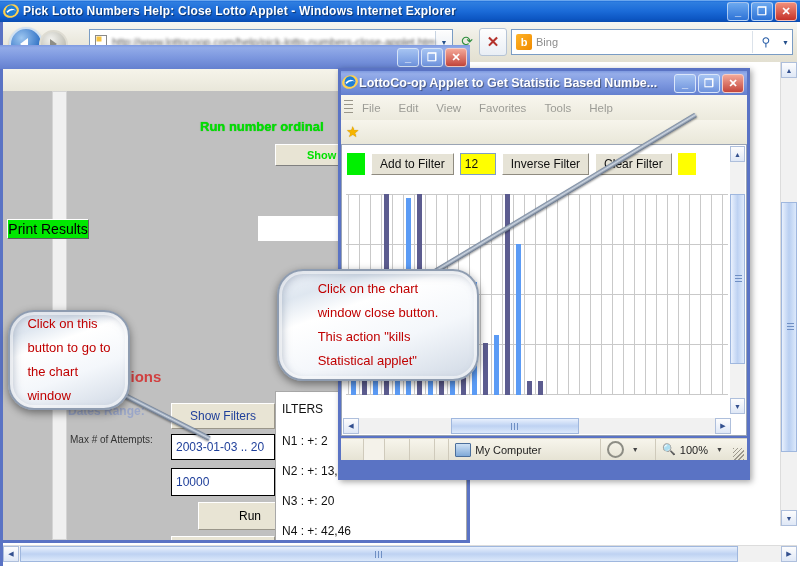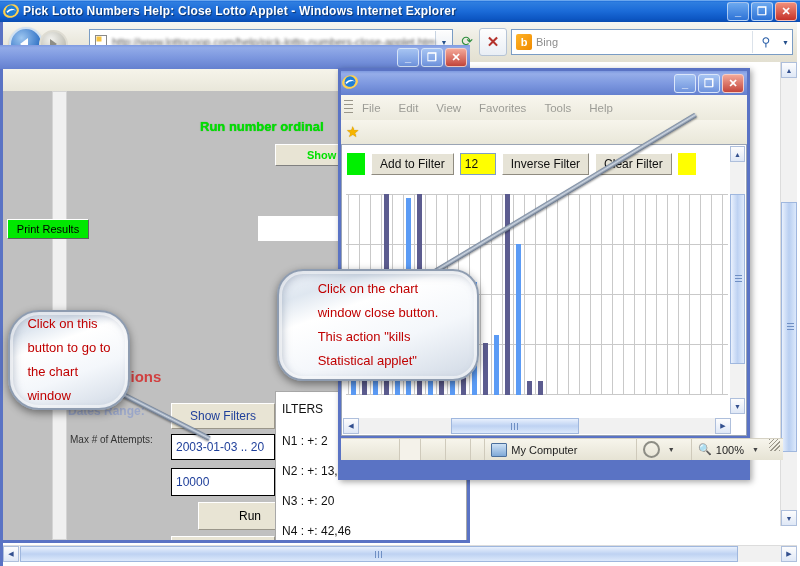--- a/index.html
+++ b/index.html
@@ -99,21 +99,21 @@
     background:linear-gradient(180deg,#f6f4ea,#e9e7da);}
   .mid-body{position:absolute;left:3px;top:46px;width:464px;height:449px;background:#c0c0c0;overflow:hidden;}
   .mid-vsb{position:absolute;left:49px;top:0;width:15px;height:449px;background:#f0f0f0;border:1px solid #d4d4d4;box-sizing:border-box;}
 
   .run-head{position:absolute;left:197px;top:28px;color:#00e000;font-weight:bold;font-size:13px;white-space:nowrap;
     text-shadow:0 0 1px #0a0;}
   .btn-win{border:1px solid;border-color:#fff #808080 #808080 #fff;background:#e8e4d4;
     display:flex;align-items:center;justify-content:center;box-sizing:border-box;}
   .show-stat{position:absolute;left:272px;top:53px;width:120px;height:22px;color:#00e000;font-weight:bold;}
   .print-results{position:absolute;left:4px;top:128px;width:82px;height:20px;background:#00e800;
-    border:1px solid;border-color:#fff #606060 #606060 #fff;color:#000;font-size:11px;
+    border:1px solid;border-color:#fff #606060 #606060 #fff;color:#000;font-size:14px;
     display:flex;align-items:center;justify-content:center;box-sizing:border-box;}
   .white-box1{position:absolute;left:255px;top:125px;width:160px;height:25px;background:#fff;}
 
   .mega-title{position:absolute;left:60px;top:277px;color:#d04040;font-weight:bold;font-size:15px;white-space:nowrap;}
   .lbl-dates{position:absolute;left:65px;top:313px;color:#9aa6c8;font-weight:bold;font-size:12px;white-space:nowrap;}
   .lbl-attempts{position:absolute;left:67px;top:343px;color:#333;font-size:10px;white-space:nowrap;}
 
   .ctl{position:absolute;left:168px;width:104px;}
   .ctl.btn{border:1px solid;border-color:#fff #9a968a #9a968a #fff;background:#e8e4d4;box-sizing:border-box;
     display:flex;align-items:center;justify-content:center;font-size:12px;}
@@ -170,40 +170,40 @@
   .bar{position:absolute;bottom:0;}
 
   .cw-vsb{position:absolute;right:1px;top:1px;width:15px;height:268px;background:#f2f2f2;}
   .cw-vsb-thumb{position:absolute;left:0;top:48px;width:15px;height:170px;
     background:linear-gradient(90deg,#eaf1fd,#bed2f2 50%,#dfeafb);border:1px solid #9fb7de;box-sizing:border-box;}
   .cw-hsb{position:absolute;left:1px;bottom:1px;width:388px;height:16px;background:#f1f1f1;}
   .cw-hsb-thumb{position:absolute;left:108px;top:0;width:128px;height:16px;
     background:linear-gradient(180deg,#e8f0fd,#bed2f2 50%,#dce9fb);border:1px solid #9fb7de;box-sizing:border-box;}
 
   .cw-status{position:absolute;left:3px;top:370px;width:406px;height:21px;
-    background:linear-gradient(180deg,#f7f5ec,#e6e3d4);display:flex;align-items:flex-start;font-size:11px;color:#222;
-    border-top:1px solid #d6d2c4;padding-left:36px;}
+    background:linear-gradient(180deg,#f7f5ec,#e6e3d4);display:flex;align-items:flex-end;font-size:11px;color:#222;
+    border-top:1px solid #d6d2c4;}
   .st-cell{height:21px;border-right:1px solid #cfcabb;}
   .st-zone{display:flex;align-items:center;gap:4px;padding:0 6px;height:21px;border-right:1px solid #cfcabb;}
   .pc-ico{width:14px;height:12px;background:linear-gradient(180deg,#cfe2f5,#7fa9d8);border:1px solid #4b6f9c;border-radius:1px;}
   .lock-ico{width:13px;height:13px;border:2px solid #8d8d85;border-radius:50%;}
   .zoom-ico{color:#2a6fbf;font-size:11px;}
   .st-drop{font-size:7px;color:#444;padding:0 4px;}
   .grip{margin-left:auto;margin-right:3px;width:12px;height:12px;
     background:repeating-linear-gradient(135deg,#9c988c 0 1px,transparent 1px 3px);}
 
   
   .callout{position:absolute;border-radius:26px;
     background:linear-gradient(160deg,#f2f6fb 0%,#dfe7f0 18%,#ffffff 34%,#f4f7fb 62%,#cfd8e4 100%);
     box-shadow:0 3px 9px rgba(0,0,0,.45), inset 0 0 0 3px rgba(255,255,255,.55),
                inset 3px 3px 10px rgba(120,135,160,.55);
     border:2px solid #8e9cb0;
     display:flex;align-items:center;justify-content:center;text-align:left;
     color:#c00000;font-size:13px;line-height:24px;white-space:pre-line;margin-top:32px;}
-  #callout-left{left:8px;top:278px;width:118px;height:96px;border-radius:31px;}
+  #callout-left{left:8px;top:278px;width:118px;height:96px;}
   #callout-chart{left:277px;top:237px;width:198px;height:108px;}
   .pointer{position:absolute;background:linear-gradient(180deg,#6c7d95,#cdd6e2 45%,#59687e);
     transform-origin:0 50%;border-radius:1px;box-shadow:0 1px 2px rgba(0,0,0,.4);}
 </style>
 </head>
 <body>
 
 <div class="abs" id="ie-window">
 
   <div class="titlebar">
@@ -315,20 +315,21 @@
   <div class="cw-frame"></div>
 
   <div class="cw-title">
     <span class="tb-icon">
       <svg width="18" height="18" viewBox="0 0 18 18">
         <ellipse cx="9" cy="9" rx="7" ry="5.5" fill="none" stroke="#ffd24d" stroke-width="2.2" transform="rotate(-20 9 9)"></ellipse>
         <circle cx="9" cy="8.5" r="5.2" fill="#1f7fd6"></circle>
         <path d="M4.5 9.5 Q9 4.5 14 8.5 Q9 7 5.5 11 Z" fill="#ffffff"></path>
       </svg>
     </span>
+    <span class="tb-title">LottoCo-op Applet to Get Statistic Based Numbe...</span>
     <span class="tb-btns">
       <span class="tb-btn">_</span>
       <span class="tb-btn">❐</span>
       <span class="tb-btn close">✕</span>
     </span>
   </div>
 
   <div class="cw-menu">
     <span class="menu-grip"></span>
     <span class="menu-item">File</span>

